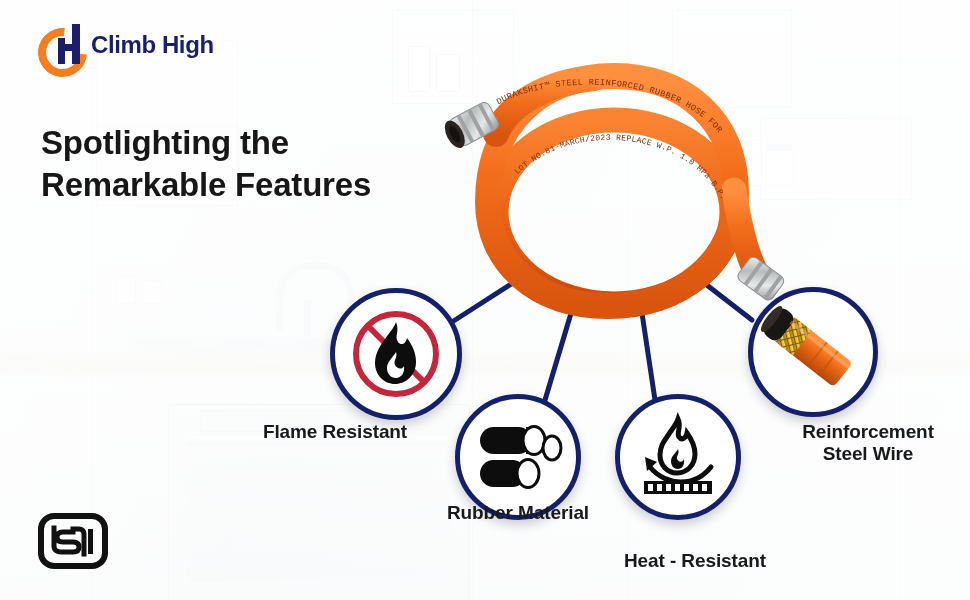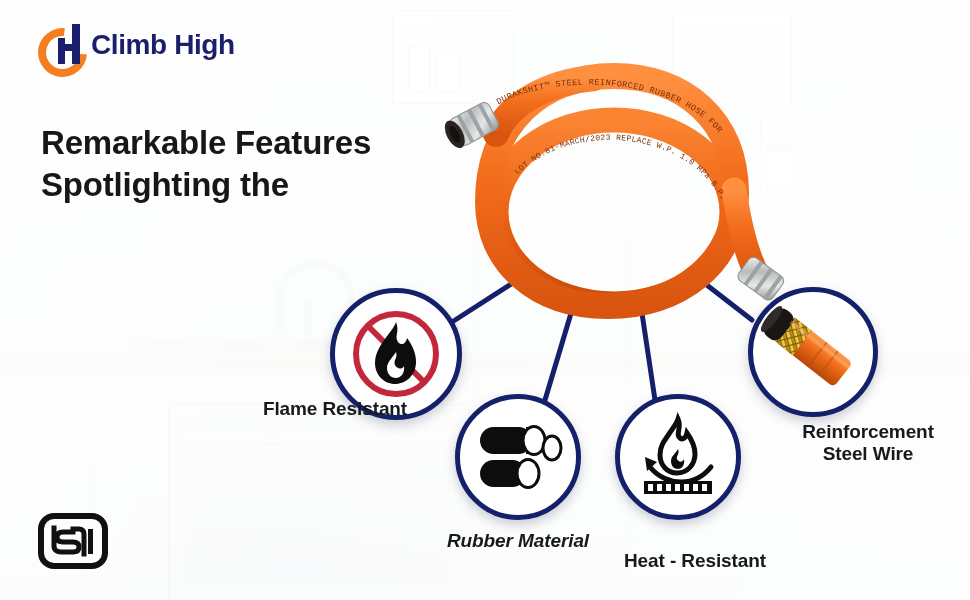--- a/index.html
+++ b/index.html
@@ -50,21 +50,21 @@
   
   .logo{position:absolute;left:38px;top:24px;display:flex;align-items:center;gap:9px;}
   .logo-mark{position:relative;width:44px;height:42px;}
   .logo-c{position:absolute;left:0;top:4px;width:33px;height:33px;border-radius:50%;
     border:8px solid #F47E20;border-right-color:transparent;transform:rotate(-40deg);}
   .logo-h{position:absolute;left:20px;top:0px;width:22px;height:40px;}
   .logo-h i{position:absolute;background:#1B1F6B;display:block;}
   .logo-h .lh-l{left:0;top:14px;width:7px;height:26px;}
   .logo-h .lh-r{left:14px;top:0px;width:8px;height:40px;}
   .logo-h .lh-b{left:0px;top:20px;width:20px;height:7px;}
-  .logo-text{font-size:28px;font-weight:bold;color:#1B1F6B;letter-spacing:-.4px;
+  .logo-text{font-size:24px;font-weight:bold;color:#1B1F6B;letter-spacing:-.4px;
     font-family:"Liberation Sans",sans-serif;}
 
   
   .headline{position:absolute;left:41px;top:122px;width:430px;
     font-size:33px;line-height:1.28;font-weight:bold;color:#171717;letter-spacing:-.2px;}
   .headline span{display:block;}
 
   
   .hose{position:absolute;left:418px;top:62px;width:380px;height:260px;}
   .hose svg{position:absolute;left:0;top:0;}
@@ -74,23 +74,23 @@
 
   
   .node{position:absolute;border-radius:50%;background:#ffffff;
     border:5px solid #15206B;box-sizing:border-box;
     box-shadow:0 5px 11px rgba(30,40,70,.22);
     display:flex;align-items:center;justify-content:center;overflow:hidden;}
   .node-label{position:absolute;text-align:center;font-size:19px;font-weight:bold;
     color:#17191c;line-height:1.18;letter-spacing:-.1px;}
 
   #node-flame{left:330px;top:288px;width:132px;height:132px;}
-  #lbl-flame{left:205px;top:398px;width:260px;}
+  #lbl-flame{left:205px;top:421px;width:260px;}
   #node-rubber{left:455px;top:394px;width:126px;height:126px;}
-  #lbl-rubber{left:398px;top:530px;width:240px;font-style:italic;}
+  #lbl-rubber{left:398px;top:502px;width:240px;}
   #node-heat{left:615px;top:394px;width:126px;height:126px;}
   #lbl-heat{left:590px;top:550px;width:210px;}
   #node-steel{left:748px;top:287px;width:130px;height:130px;}
   #lbl-steel{left:768px;top:421px;width:200px;}
 
   
   .isi{position:absolute;left:38px;top:512px;width:70px;height:58px;}
 </style>
 </head>
 <body>
@@ -144,22 +144,22 @@
       <div class="logo-h">
         <i class="lh-l"></i>
         <i class="lh-r"></i>
         <i class="lh-b"></i>
       </div>
     </div>
     <div class="logo-text">Climb High</div>
   </div>
 
   <div class="headline">
+    <span>Spotlighting the</span>
     <span>Remarkable Features</span>
-    <span>Spotlighting the</span>
   </div>
 
   <svg class="links" viewBox="0 0 970 600" xmlns="http://www.w3.org/2000/svg">
     <g stroke="#15206B" stroke-width="5" fill="none" stroke-linecap="round">
       <line x1="452" y1="322" x2="530" y2="272"></line>
       <line x1="545" y1="400" x2="575" y2="300"></line>
       <line x1="655" y1="400" x2="640" y2="300"></line>
       <line x1="752" y1="320" x2="690" y2="272"></line>
     </g>
   </svg>

